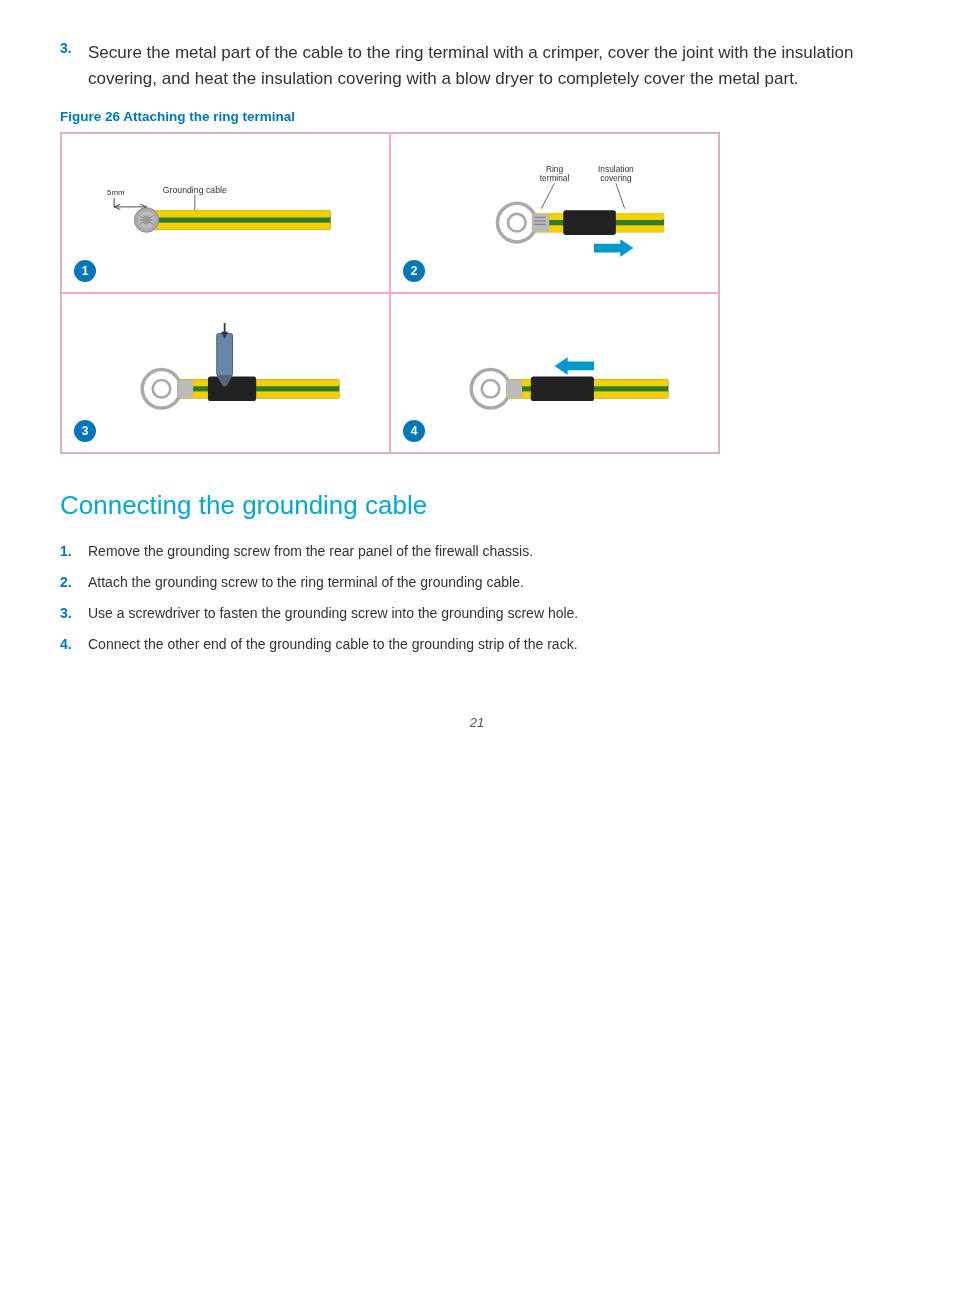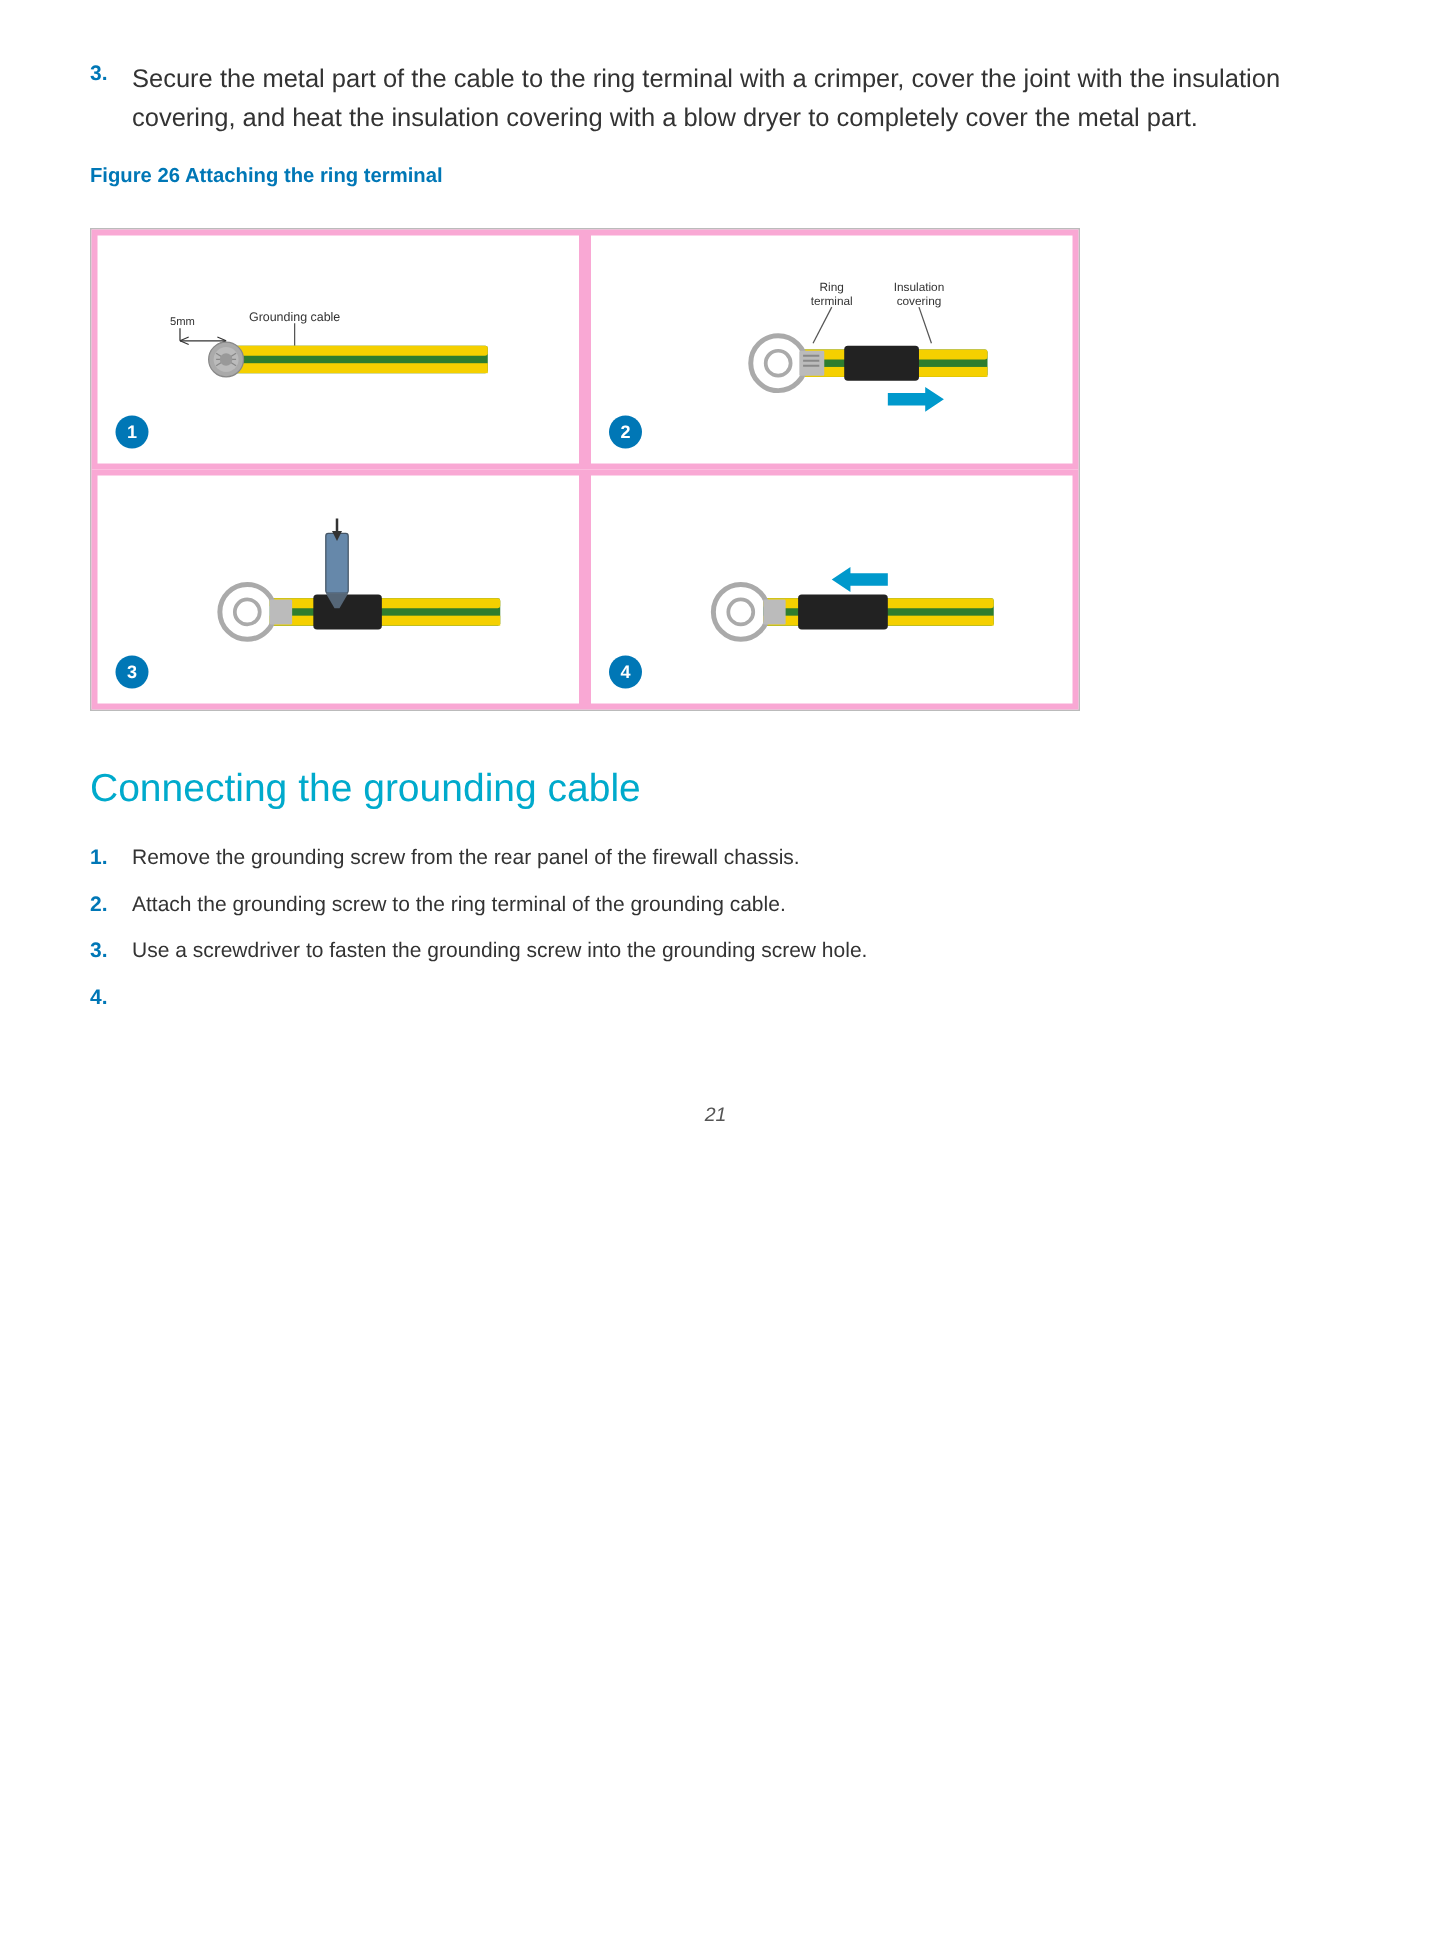--- a/index.html
+++ b/index.html
@@ -24,32 +24,32 @@
     }
     .step-text {
       font-size: 17px;
       line-height: 1.5;
       color: #333;
     }
     .figure-title {
       color: #0077b6;
       font-size: 13.5px;
       font-weight: bold;
-      margin-bottom: 28px;
+      margin-bottom: 8px;
     }
     .figure-grid {
       display: grid;
       grid-template-columns: 1fr 1fr;
       grid-template-rows: 1fr 1fr;
       border: 1px solid #bbb;
       margin-bottom: 36px;
       width: 660px;
     }
     .figure-cell {
-      border: 4px solid #f9a8d4;
+      border: 1px solid #f9a8d4;
       padding: 22px;
       position: relative;
       height: 160px;
     }
     .cell-number {
       position: absolute;
       bottom: 10px;
       left: 12px;
       width: 22px;
       height: 22px;
@@ -222,16 +222,17 @@
   <li>
     <span class="num">2.</span>
     <span>Attach the grounding screw to the ring terminal of the grounding cable.</span>
   </li>
   <li>
     <span class="num">3.</span>
     <span>Use a screwdriver to fasten the grounding screw into the grounding screw hole.</span>
   </li>
   <li>
     <span class="num">4.</span>
+    <span>Connect the other end of the grounding cable to the grounding strip of the rack.</span>
   </li>
 </ol>
 
 <div class="page-number">21</div>
 
 </body></html>

